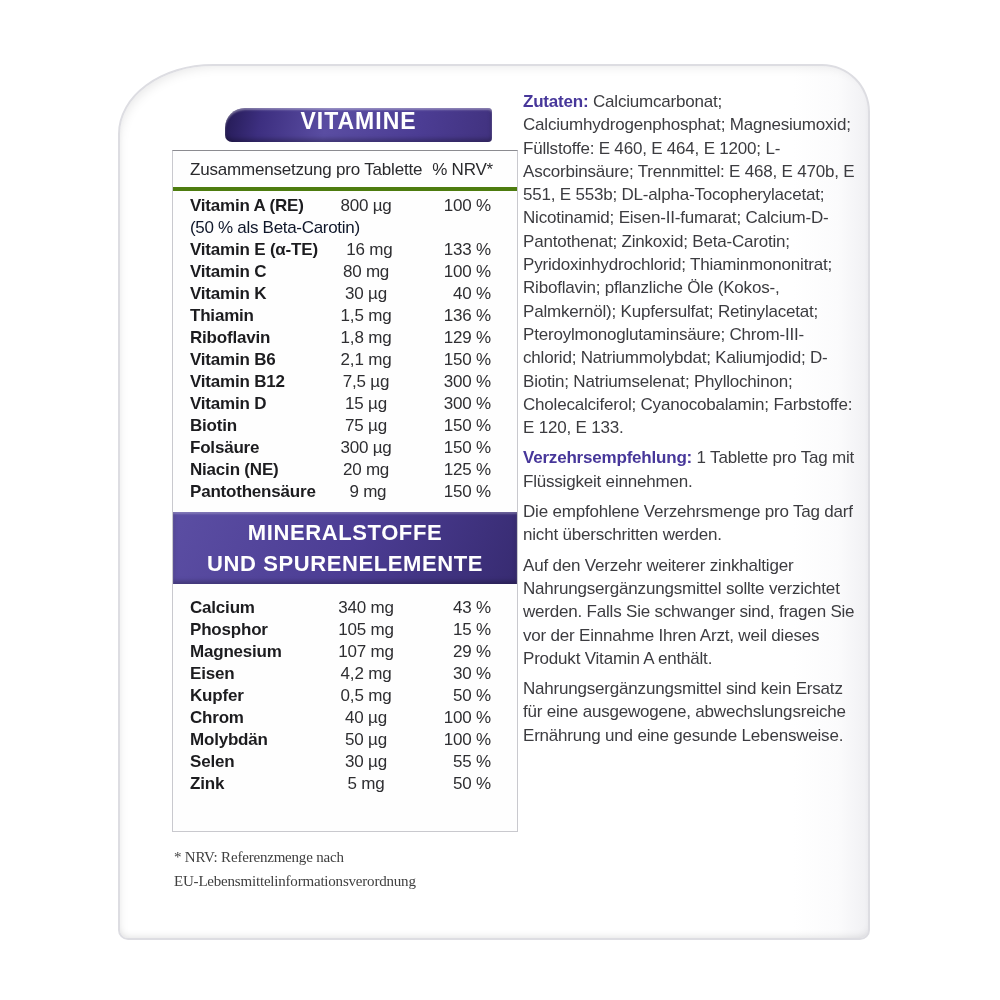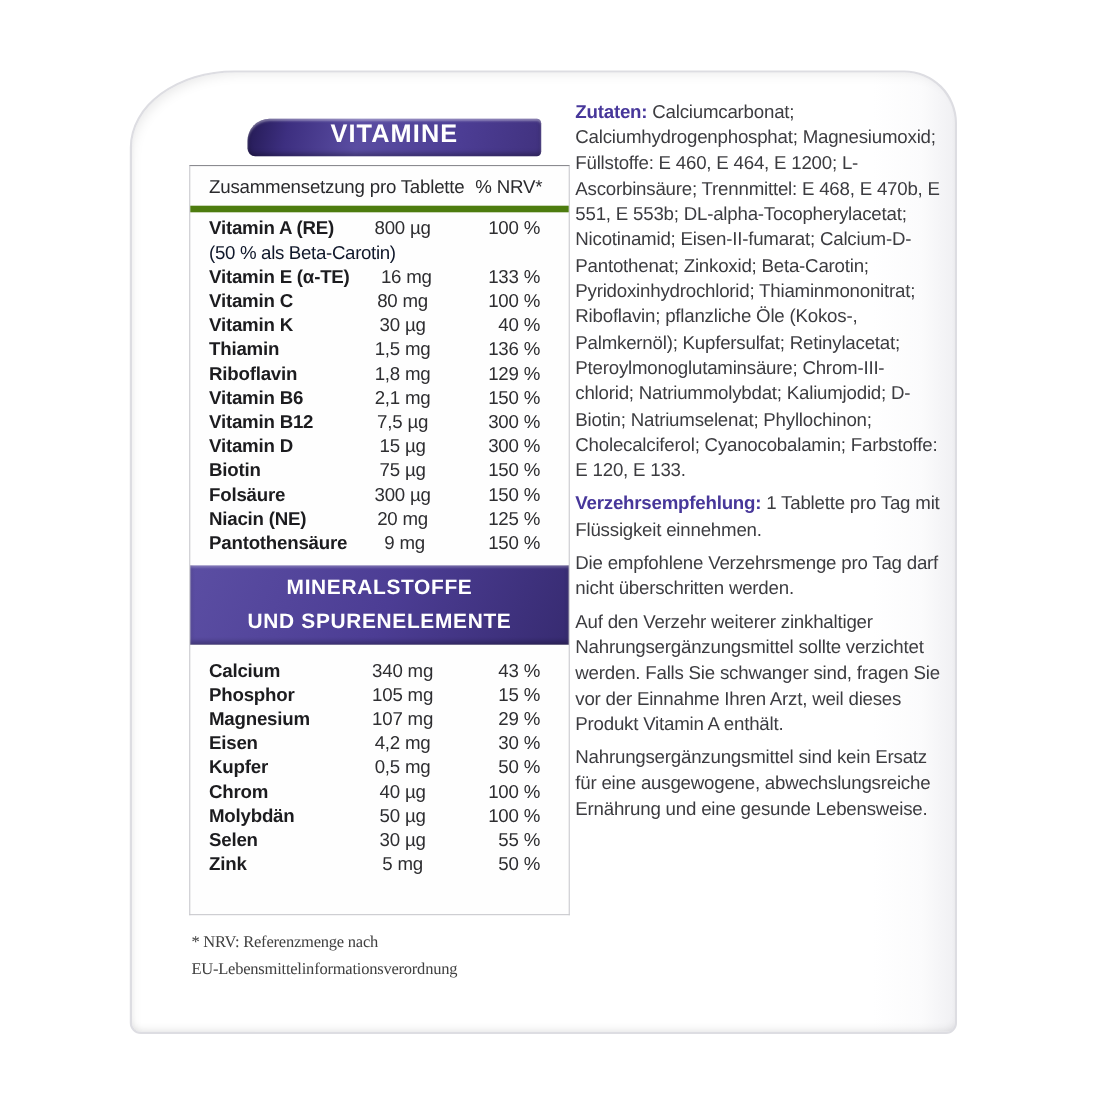--- a/index.html
+++ b/index.html
@@ -27,37 +27,37 @@
   }
   
   .tbox {
     position:absolute; left:172px; top:150px; width:346px; height:682px;
     background:#fefefe; box-sizing:border-box;
     border:1px solid #c9c9ce; border-top-color:#8b8b90;
   }
   .thead {
     display:flex; justify-content:space-between; align-items:center;
     height:34px; padding:2px 24px 0 17px;
-    border-bottom:6px solid #4d7c0f;
+    border-bottom:4px solid #4d7c0f;
     font-size:17px; letter-spacing:-0.2px; color:#2a2a2d; white-space:nowrap;
   }
   .vlist { padding:4px 26px 0 17px; }
   .mlist { padding:13px 26px 0 17px; }
   .trow { display:flex; line-height:22px; font-size:17px; letter-spacing:-0.2px; }
   .tlabel { flex:1; font-weight:bold; color:#1c1c1f; white-space:nowrap; }
   .tamount { width:106px; text-align:center; color:#2e2e31; white-space:nowrap; }
   .tnrv { width:72px; text-align:right; color:#2e2e31; white-space:nowrap; }
   .tsub { line-height:22px; font-size:17px; letter-spacing:-0.3px; color:#0f172a; }
   
   .mbanner {
     margin-top:9px; height:72px; width:100%;
     background:linear-gradient(114deg, #5b4ea3 0%, #4c3d94 52%, #372b71 100%);
     box-shadow: inset 0 2px 2px rgba(255,255,255,.25), inset 0 -3px 4px rgba(0,0,0,.25);
     display:flex; flex-direction:column; align-items:center; justify-content:center;
-    color:#ffffff; font-weight:bold; font-size:19px; letter-spacing:0.6px; line-height:31px;
+    color:#ffffff; font-weight:bold; font-size:22px; letter-spacing:0.6px; line-height:31px;
   }
   
   .footnote {
     position:absolute; left:174px; top:845px; width:360px;
     font-size:15px; line-height:24px; color:#404040; letter-spacing:-0.2px;font-family:Liberation Serif, serif;
   }
   
   .rc {
     position:absolute; left:523px; top:90px; width:334px;
     font-size:17px; line-height:23.3px; color:#3c3c40; letter-spacing:-0.2px;

